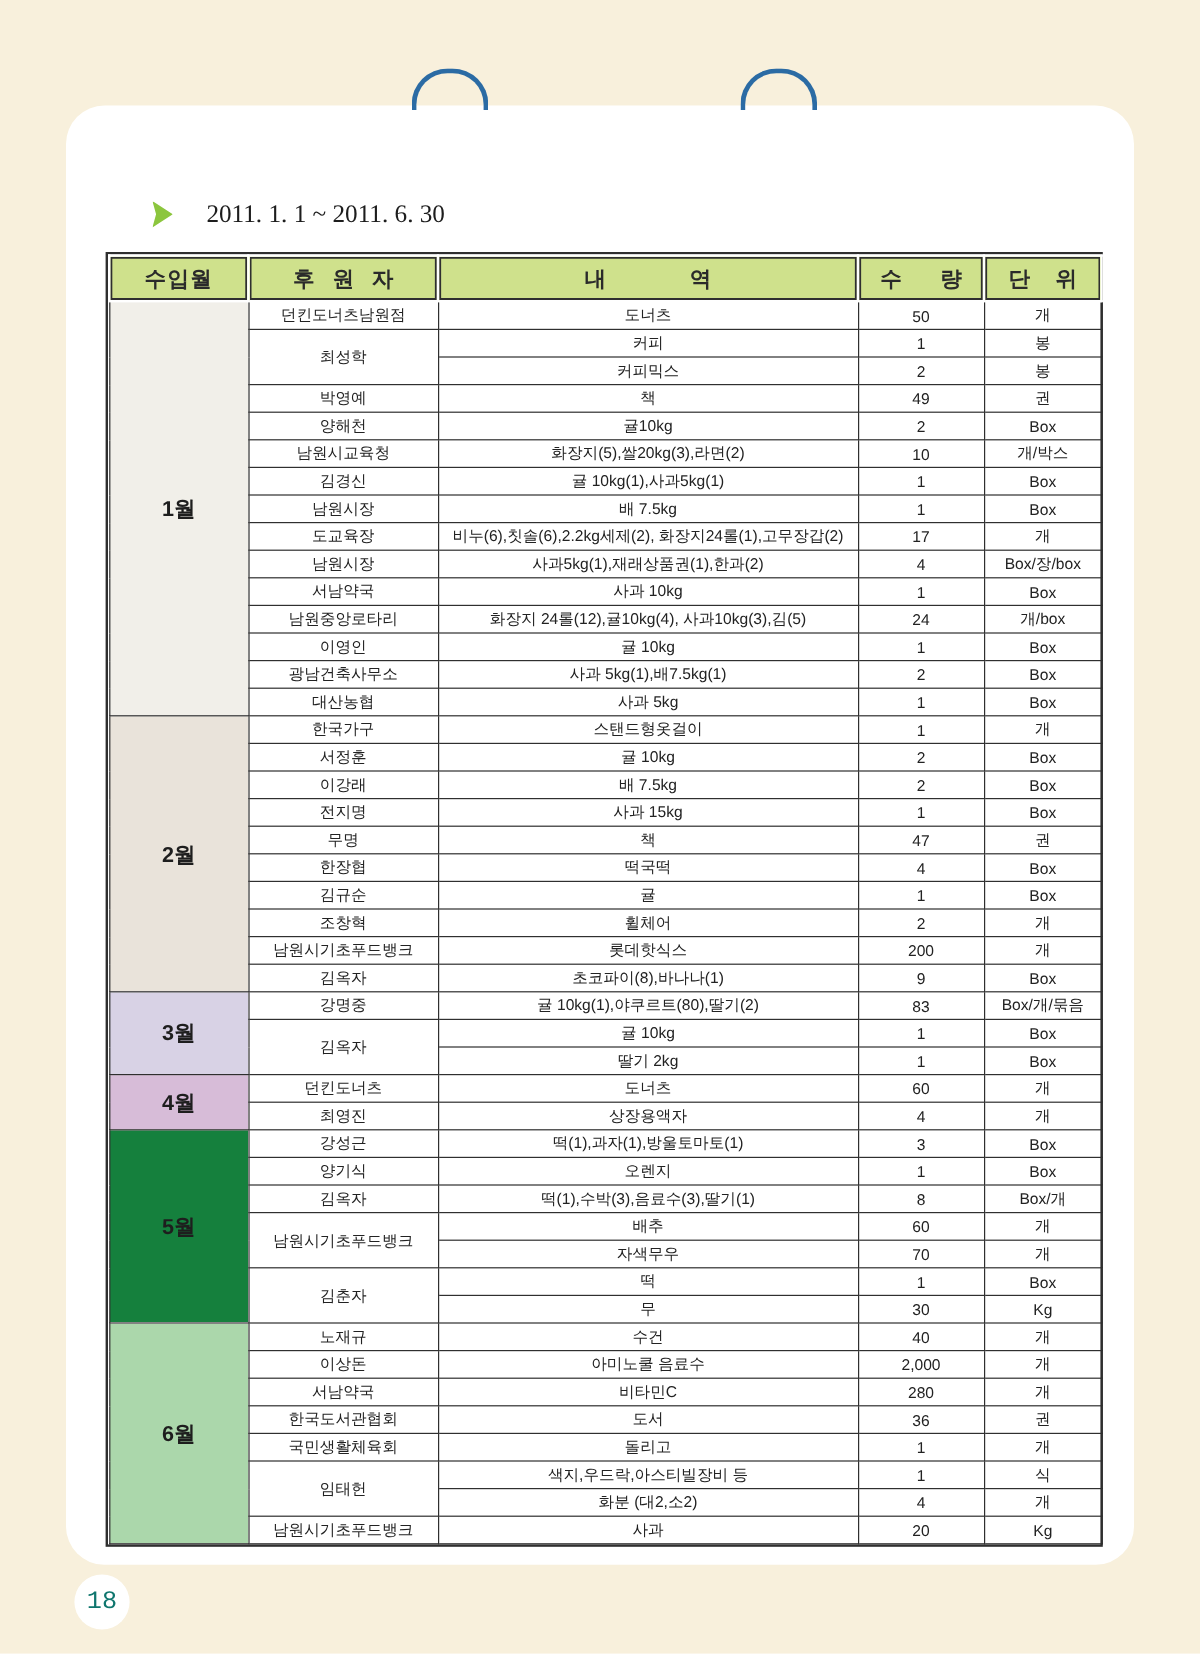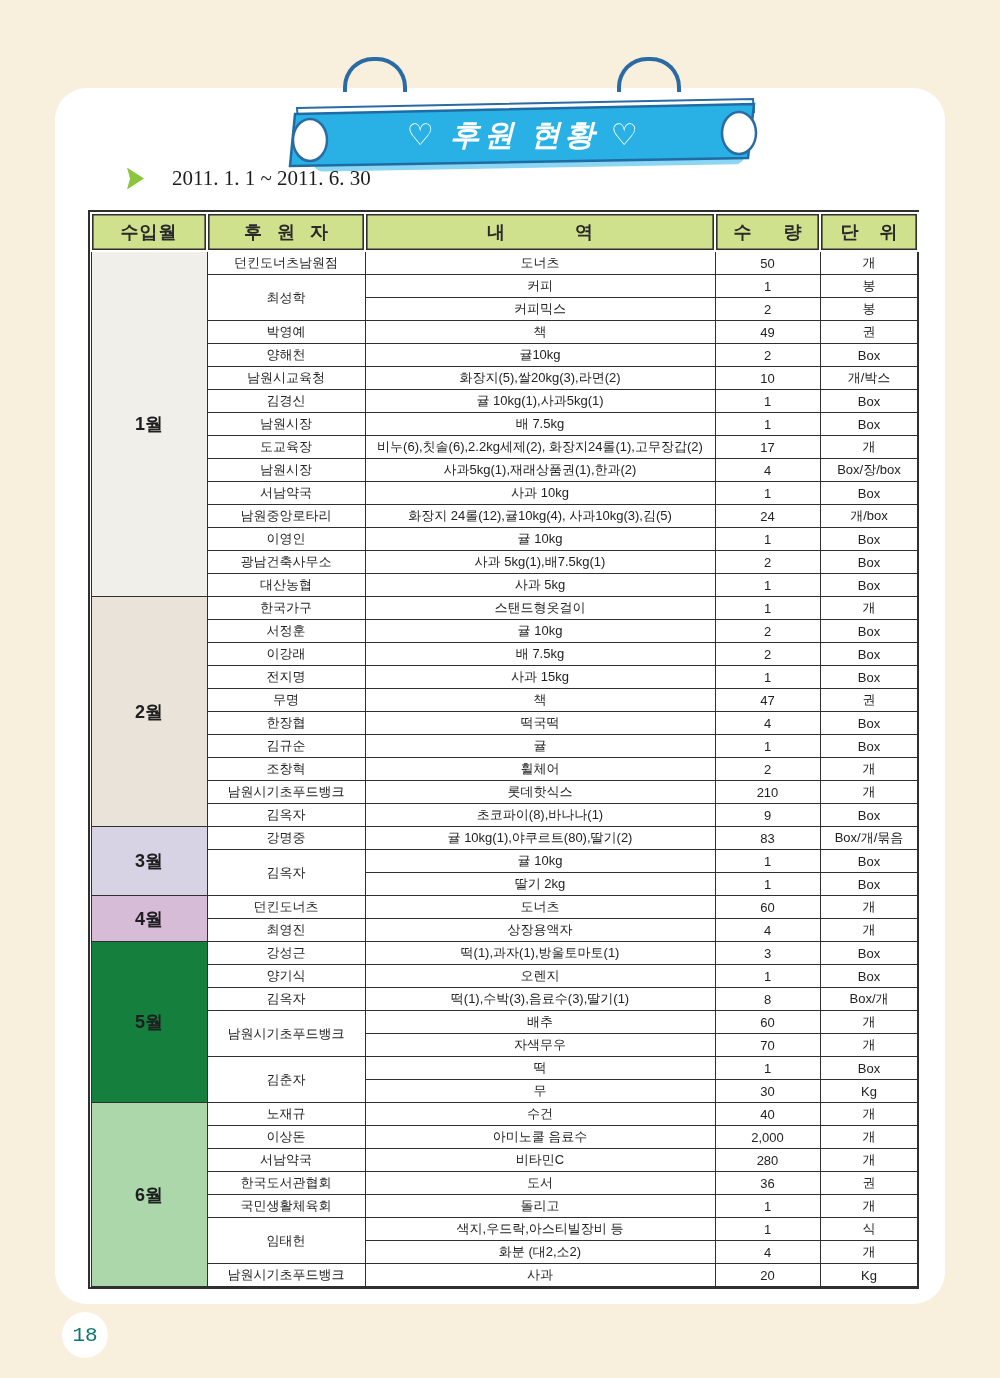--- a/index.html
+++ b/index.html
@@ -125,30 +125,20 @@
   }
 </style>
 </head>
 <body>
 
 <div class="card">
 
   <div class="handle left"></div>
   <div class="handle right"></div>
 
-  <div class="banner-wrap">
-    <svg width="480" height="82" viewBox="0 0 480 82">
-      <rect x="30" y="56" width="432" height="20" rx="10" fill="#8bd6f2" transform="rotate(-1 240 64)"></rect>
-      <polygon points="14,16 470,7 471,20 15,30" fill="#ffffff" stroke="#2b6ba4" stroke-width="2"></polygon>
-      <polygon points="12,22 471,12 465,66 7,74" fill="#29b1e6" stroke="#1f6ca5" stroke-width="2.5"></polygon>
-      <ellipse cx="27" cy="48" rx="17" ry="21" fill="#ffffff" stroke="#2b6ba4" stroke-width="2.5"></ellipse>
-      <ellipse cx="456" cy="41" rx="17" ry="21" fill="#ffffff" stroke="#2b6ba4" stroke-width="2.5"></ellipse>
-      <text class="banner-text" x="241" y="53" text-anchor="middle" fill="#ffffff" font-size="30">♡ 후원 현황 ♡</text>
-    </svg>
-  </div>
 
   <div class="section-head">
     <div class="chevron"></div>
     <div class="section-period">2011. 1. 1 ~ 2011. 6. 30</div>
   </div>
 
   <div class="table-frame">
     <table>
       <colgroup>
         <col style="width:116px">
@@ -302,21 +292,21 @@
           </tr>
           <tr>
             <td>조창혁</td>
             <td>휠체어</td>
             <td>2</td>
             <td>개</td>
           </tr>
           <tr>
             <td>남원시기초푸드뱅크</td>
             <td>롯데핫식스</td>
-            <td>210</td>
+            <td>200</td>
             <td>개</td>
           </tr>
           <tr>
             <td>김옥자</td>
             <td>초코파이(8),바나나(1)</td>
             <td>9</td>
             <td>Box</td>
           </tr>
           <tr>
             <td rowspan="3" class="month" style="background: rgb(216, 210, 229); margin-top: 12px;">3월</td>

